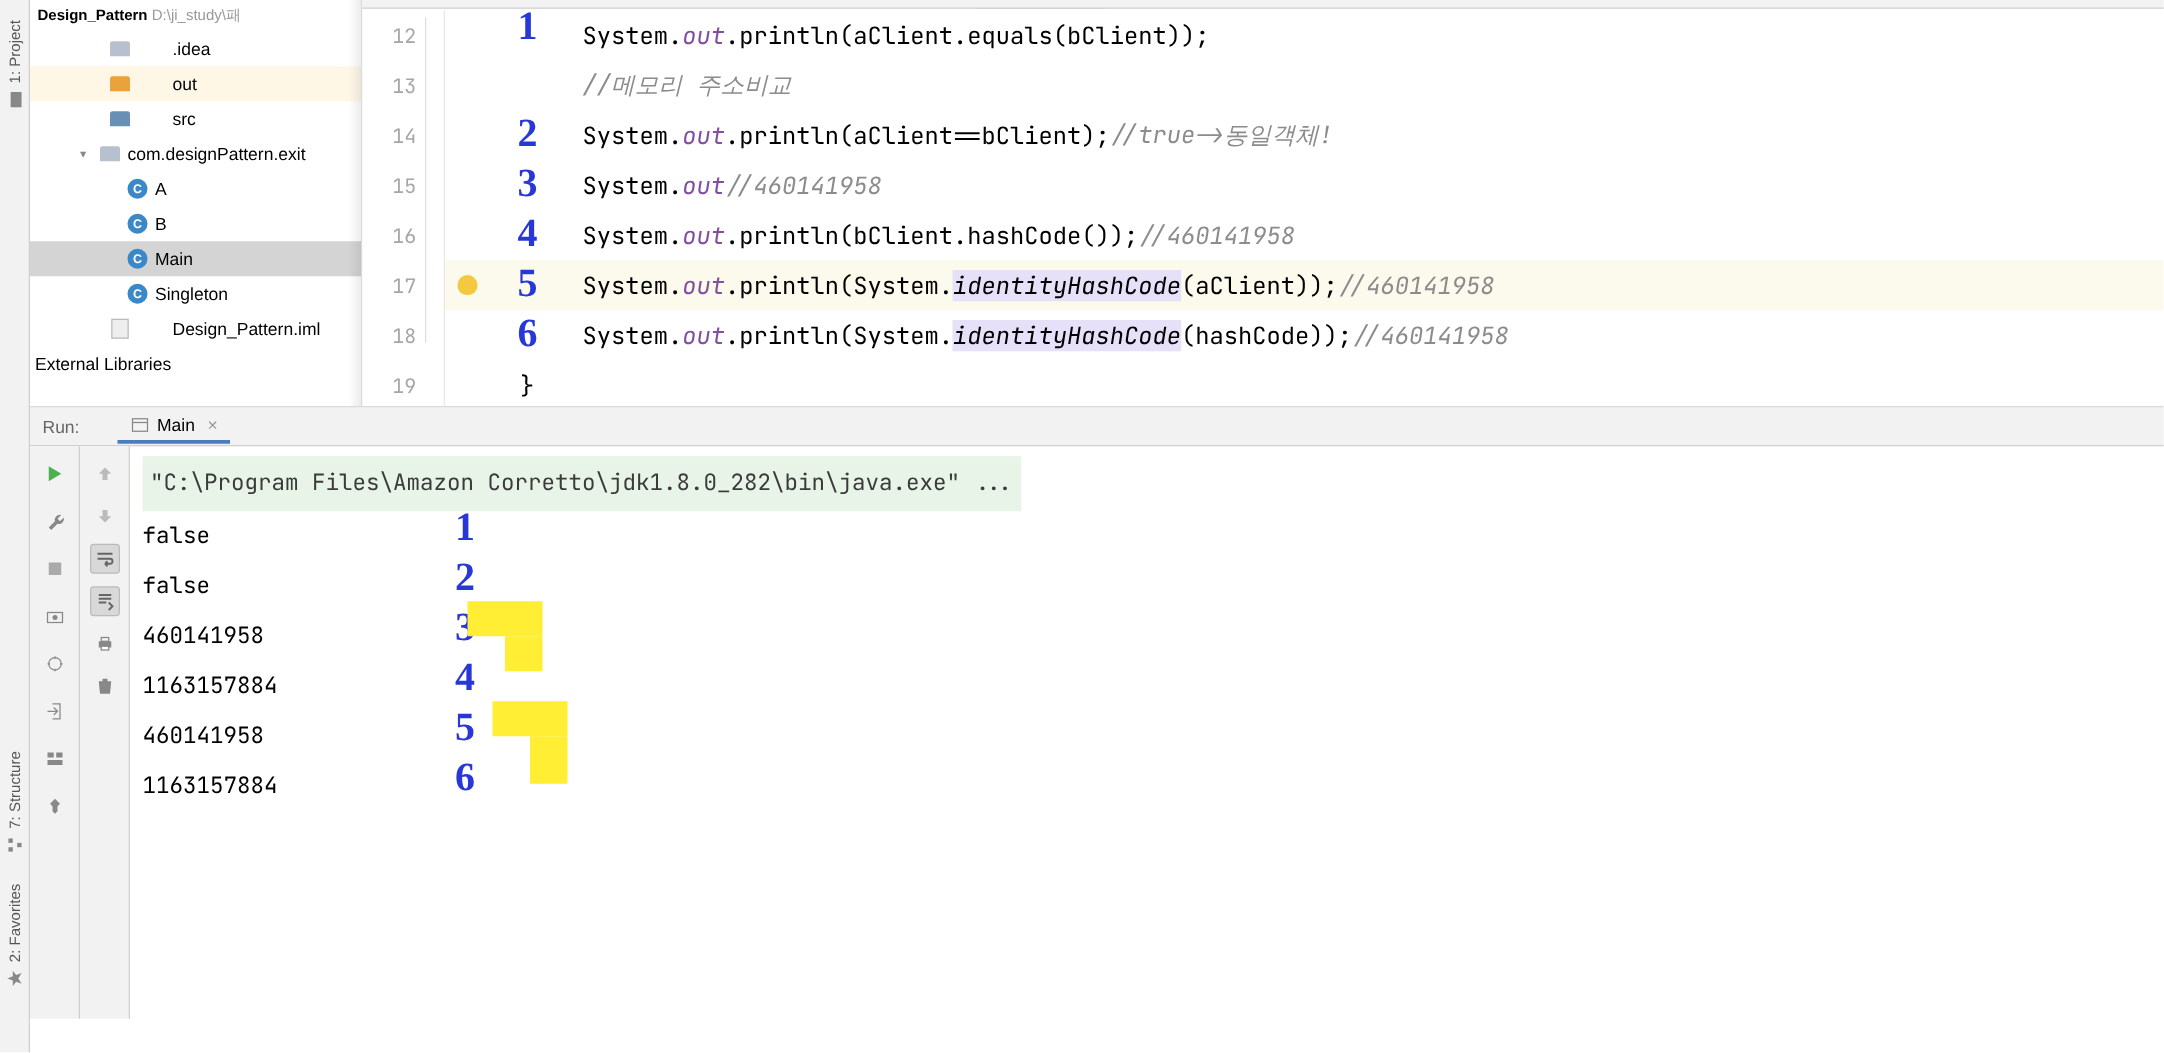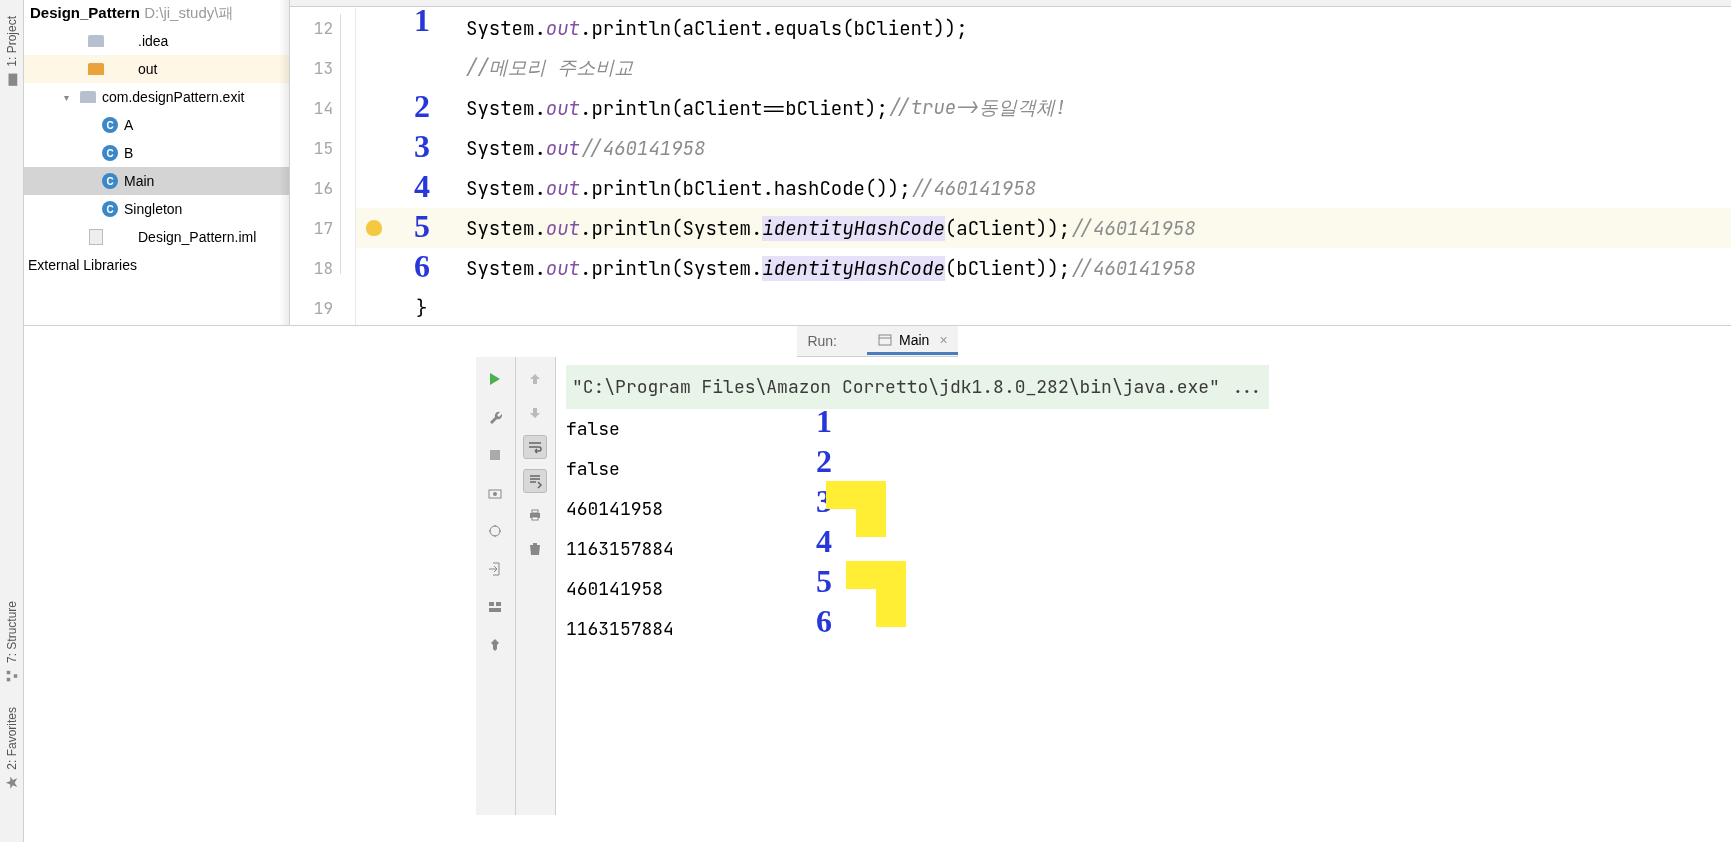--- a/index.html
+++ b/index.html
@@ -44,21 +44,21 @@
   width: 266px;
   background: #fff;
   border-right: 1px solid #d0d0d0;
   position: relative;
   overflow: hidden;
 }
 .proj-head {
   padding: 4px 6px;
   white-space: nowrap;
   overflow: hidden;
-  font-size: 15px;
+  font-size: 12px;
 }
 .proj-head .bold { font-weight: bold; }
 .proj-head .dim { color: #999; }
 .tree-row {
   display: flex; align-items: center;
   height: 28px;
   padding-left: 10px;
   font-size: 14px;
   white-space: nowrap;
   cursor: default;
@@ -168,21 +168,21 @@
   font-weight: bold;
   color: #2838d8;
   pointer-events: none;
 }
 
 .run-panel {
   position: absolute;
   left: 24px; top: 325px; right: 0; height: 490px;
   border-top: 1px solid #d0d0d0;
   background: #fff;
-  display: flex; flex-direction: column; align-items: center;
+  display: flex; flex-direction: column;
 }
 .run-head {
   height: 31px;
   background: #f2f2f2;
   border-bottom: 1px solid #d0d0d0;
   display: flex; align-items: center;
   padding-left: 10px;
   font-size: 14px;
 }
 .run-head .runlbl { color: #666; margin-right: 30px; }
@@ -276,20 +276,27 @@
             <span class="folder-ic gray"></span>
           </span>
           <span style="margin-left: 4px;">.idea</span>
         </div>
         <div class="tree-row d1" style="background: rgb(255, 247, 230);">
           <span class="chev"></span>
           <span class="ico">
             <span class="folder-ic orange"></span>
           </span>
           <span style="margin-left: 4px;">out</span>
+        </div>
+        <div class="tree-row d1">
+          <span class="chev"></span>
+          <span class="ico">
+            <span class="folder-ic blue"></span>
+          </span>
+          <span style="margin-left: 4px;">src</span>
         </div>
         <div class="tree-row d2">
           <span class="chev">▾</span>
           <span class="ico">
             <span class="folder-ic gray"></span>
           </span>
           <span style="margin-left: 4px;">com.designPattern.exit</span>
         </div>
         <div class="tree-row d3">
           <span class="chev"></span>
@@ -366,21 +373,21 @@
         <div class="gutter-ln">19</div>
       </div>
     <div class="vbar"></div>
     <div class="code-area" id="code-area">
         <div class="code-line"><span>System.</span><span class="kw-out">out</span><span>.println(aClient.equals(bClient));</span><span class="annot" style="left: 58px; top: -6px;">1</span></div>
         <div class="code-line"><span class="cmt">//메모리 주소비교</span></div>
         <div class="code-line"><span>System.</span><span class="kw-out">out</span><span>.println(aClient==bClient);</span><span class="cmt">//true-&gt;동일객체!</span><span class="annot" style="left: 58px; top: 0px;">2</span></div>
         <div class="code-line"><span>System.</span><span class="kw-out">out</span><span class="cmt">//460141958</span><span class="annot" style="left: 58px; top: 0px;">3</span></div>
         <div class="code-line"><span>System.</span><span class="kw-out">out</span><span>.println(bClient.hashCode());</span><span class="cmt">//460141958</span><span class="annot" style="left: 58px; top: 0px;">4</span></div>
         <div class="code-line hl"><span class="bulb"></span><span>System.</span><span class="kw-out">out</span><span>.println(System.</span><span class="hl-ident">identityHashCode</span><span>(aClient));</span><span class="cmt">//460141958</span><span class="annot" style="left: 58px; top: 0px;">5</span></div>
-        <div class="code-line"><span>System.</span><span class="kw-out">out</span><span>.println(System.</span><span class="hl-ident">identityHashCode</span><span>(bClient));</span><span class="cmt">//460141958</span><span class="annot" style="left: 58px; top: 0px;">6</span></div>
+        <div class="code-line"><span>System.</span><span class="kw-out">out</span><span>.println(System.</span><span class="hl-ident">identityHashCode</span><span>(hashCode));</span><span class="cmt">//460141958</span><span class="annot" style="left: 58px; top: 0px;">6</span></div>
         <div class="code-line" style="padding-left: 60px;"><span>}</span></div>
       </div>
   </div>
 
 </div>
 
 <div class="run-panel">
   <div class="run-head">
     <span class="runlbl">Run:</span>
     <div class="runtab">

